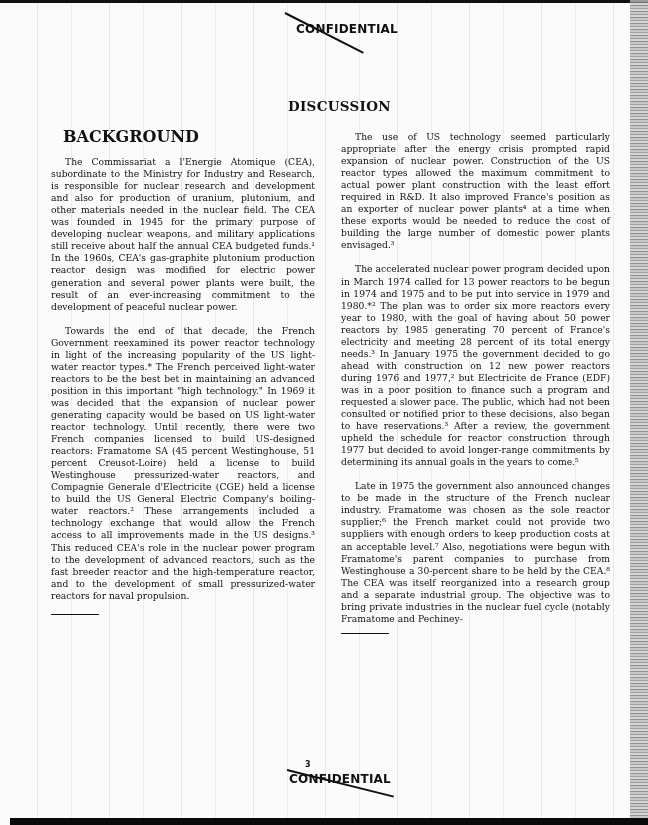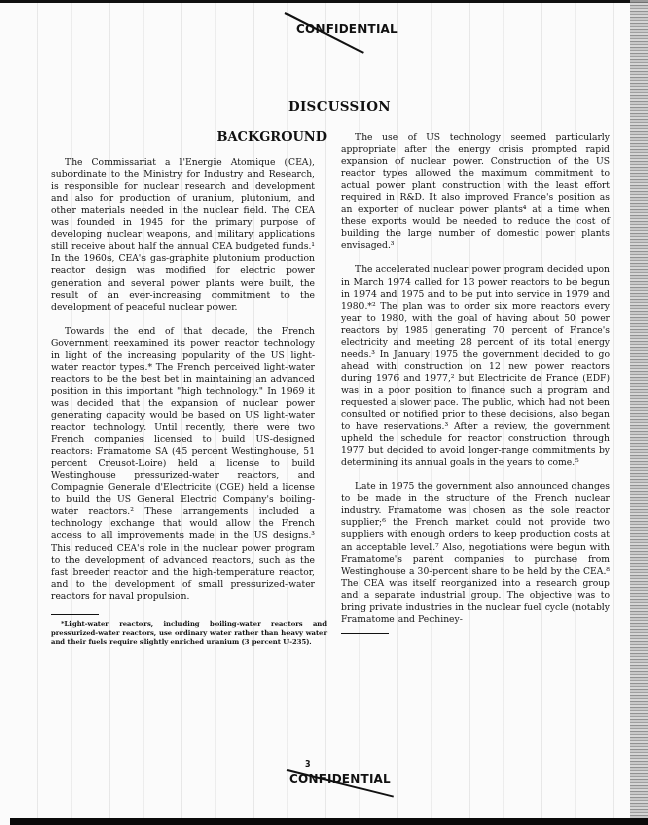--- a/index.html
+++ b/index.html
@@ -30,21 +30,21 @@
   #conf-top-line { left: 285px; top: 12px; width: 88px; transform: rotate(27deg); }
   #conf-bot { left: 289px; top: 772px; }
   #conf-bot-line { left: 287px; top: 769px; width: 110px; transform: rotate(14deg); }
   .page-number { position: absolute; left: 305px; top: 760px; font-family: "DejaVu Sans", sans-serif; font-weight: bold; font-size: 8px; }
   .title {
     position: absolute; left: 288px; top: 98px; font-weight: bold; font-size: 13.5px; letter-spacing: .3px;
   }
   .col { position: absolute; font-size: 9.2px; line-height: 12.05px; text-align: justify; }
   #col-left { left: 51px; top: 131px; width: 276px; }
   #col-right { left: 341px; top: 131px; width: 281px; }
-  .heading { text-align: right; font-weight: bold; font-size: 13px; margin: 0 0 13px 0; padding-left: 12px; }
+  .heading { text-align: left; font-weight: bold; font-size: 16px; margin: 0 0 13px 0; padding-left: 12px; }
   .para { margin: 0 12px 12px 0; text-indent: 14px; }
   .rule { width: 48px; height: 1px; background: #111; margin: 8px 0 5px 0; }
   .footnote { font-size: 6.8px; line-height: 9.3px; font-weight: bold; text-align: justify; text-indent: 10px; margin: 0; }
 </style>
 </head>
 <body>
 
 <div class="topbar"></div>
 <div class="streaks"></div>
 <div class="rightedge"></div>
@@ -52,21 +52,20 @@
 <div class="stamp-line" id="conf-top-line"></div>
 <div class="stamp" id="conf-top">CONFIDENTIAL</div>
 
 <div class="title">DISCUSSION</div>
 
 <div class="col" id="col-left">
   <div class="heading">BACKGROUND</div>
   <p class="para">The Commissariat a l'Energie Atomique (CEA), subordinate to the Ministry for Industry and Research, is responsible for nuclear research and development and also for production of uranium, plutonium, and other materials needed in the nuclear field. The CEA was founded in 1945 for the primary purpose of developing nuclear weapons, and military applications still receive about half the annual CEA budgeted funds.¹ In the 1960s, CEA's gas-graphite plutonium production reactor design was modified for electric power generation and several power plants were built, the result of an ever-increasing commitment to the development of peaceful nuclear power.</p>
   <p class="para">Towards the end of that decade, the French Government reexamined its power reactor technology in light of the increasing popularity of the US light-water reactor types.* The French perceived light-water reactors to be the best bet in maintaining an advanced position in this important "high technology." In 1969 it was decided that the expansion of nuclear power generating capacity would be based on US light-water reactor technology. Until recently, there were two French companies licensed to build US-designed reactors: Framatome SA (45 percent Westinghouse, 51 percent Creusot-Loire) held a license to build Westinghouse pressurized-water reactors, and Compagnie Generale d'Electricite (CGE) held a license to build the US General Electric Company's boiling-water reactors.² These arrangements included a technology exchange that would allow the French access to all improvements made in the US designs.³ This reduced CEA's role in the nuclear power program to the development of advanced reactors, such as the fast breeder reactor and the high-temperature reactor, and to the development of small pressurized-water reactors for naval propulsion.</p>
   <div class="rule"></div>
-  <p class="footnote">*Light-water reactors, including boiling-water reactors and pressurized-water reactors, use ordinary water rather than heavy water and their fuels require slightly enriched uranium (3 percent U-235).</p>
 </div>
 
 <div class="col" id="col-right">
   <p class="para">The use of US technology seemed particularly appropriate after the energy crisis prompted rapid expansion of nuclear power. Construction of the US reactor types allowed the maximum commitment to actual power plant construction with the least effort required in R&amp;D. It also improved France's position as an exporter of nuclear power plants⁴ at a time when these exports would be needed to reduce the cost of building the large number of domestic power plants envisaged.³</p>
   <p class="para">The accelerated nuclear power program decided upon in March 1974 called for 13 power reactors to be begun in 1974 and 1975 and to be put into service in 1979 and 1980.*² The plan was to order six more reactors every year to 1980, with the goal of having about 50 power reactors by 1985 generating 70 percent of France's electricity and meeting 28 percent of its total energy needs.³ In January 1975 the government decided to go ahead with construction on 12 new power reactors during 1976 and 1977,² but Electricite de France (EDF) was in a poor position to finance such a program and requested a slower pace. The public, which had not been consulted or notified prior to these decisions, also began to have reservations.³ After a review, the government upheld the schedule for reactor construction through 1977 but decided to avoid longer-range commitments by determining its annual goals in the years to come.⁵</p>
   <p class="para" style="margin-bottom:0">Late in 1975 the government also announced changes to be made in the structure of the French nuclear industry. Framatome was chosen as the sole reactor supplier;⁶ the French market could not provide two suppliers with enough orders to keep production costs at an acceptable level.⁷ Also, negotiations were begun with Framatome's parent companies to purchase from Westinghouse a 30-percent share to be held by the CEA.⁸ The CEA was itself reorganized into a research group and a separate industrial group. The objective was to bring private industries in the nuclear fuel cycle (notably Framatome and Pechiney-</p>
   <div class="rule"></div>
 </div>
 
 <div class="page-number">3</div>

